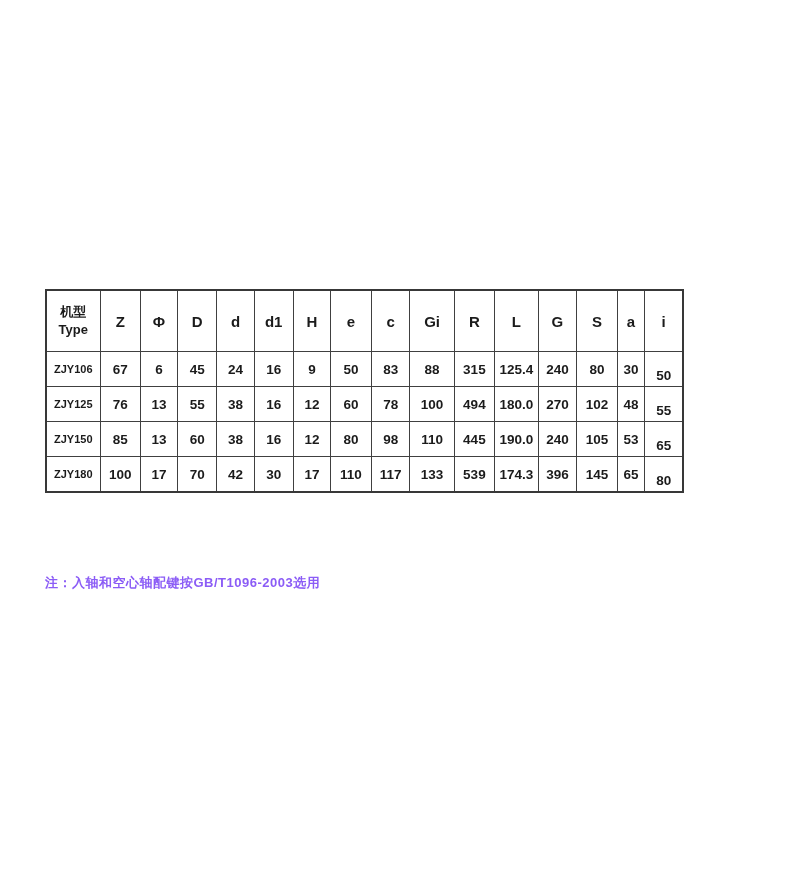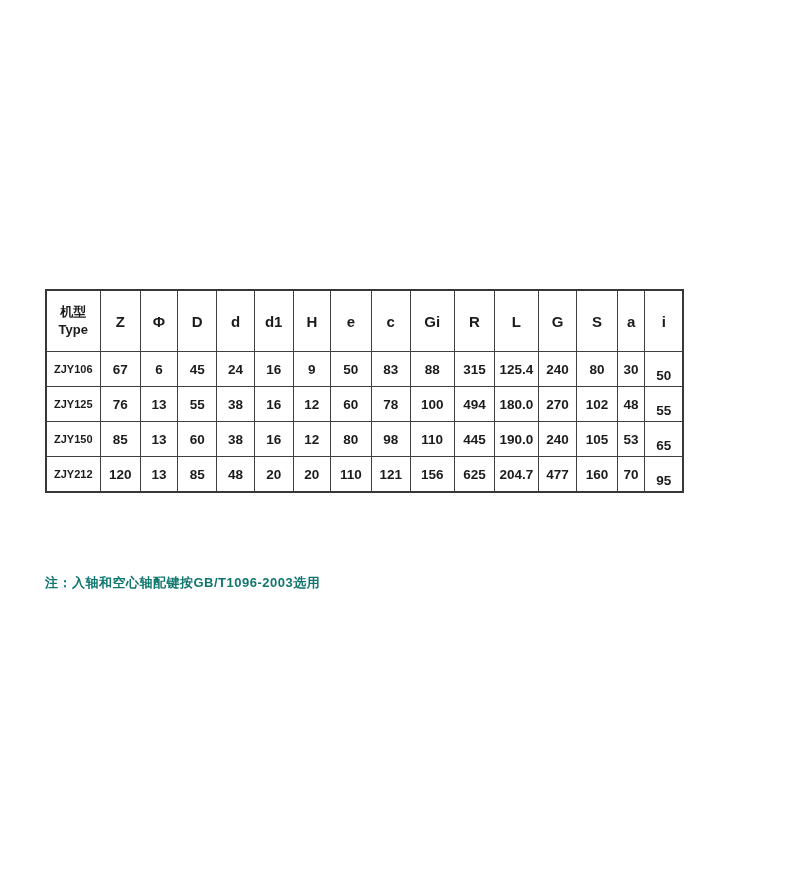--- a/index.html
+++ b/index.html
@@ -66,21 +66,21 @@
   table.spec-table tbody td:last-child {
     vertical-align: bottom;
     padding-bottom: 3px;
   }
   .note {
     position: absolute;
     left: 45px;
     top: 574px;
     font-size: 13px;
     font-weight: bold;
-    color: #0f766e;
+    color: #8b5cf6;
     letter-spacing: 0.5px;
     white-space: nowrap;
   }
 </style>
 </head>
 <body>
 
 <div class="page">
 
   <div class="scan-artifact" style="background-color: rgb(132, 149, 187);"></div>
@@ -175,36 +175,36 @@
             <td>98</td>
             <td>110</td>
             <td>445</td>
             <td>190.0</td>
             <td>240</td>
             <td>105</td>
             <td>53</td>
             <td>65</td>
           </tr>
           <tr>
-            <td>ZJY212</td>
-            <td>120</td>
-            <td>13</td>
-            <td>85</td>
-            <td>48</td>
-            <td>20</td>
-            <td>20</td>
+            <td>ZJY180</td>
+            <td>100</td>
+            <td>17</td>
+            <td>70</td>
+            <td>42</td>
+            <td>30</td>
+            <td>17</td>
             <td>110</td>
-            <td>121</td>
-            <td>156</td>
-            <td>625</td>
-            <td>204.7</td>
-            <td>477</td>
-            <td>160</td>
-            <td>70</td>
-            <td>95</td>
+            <td>117</td>
+            <td>133</td>
+            <td>539</td>
+            <td>174.3</td>
+            <td>396</td>
+            <td>145</td>
+            <td>65</td>
+            <td>80</td>
           </tr>
         </tbody>
     </table>
   </div>
 
   <div class="note">注：入轴和空心轴配键按GB/T1096-2003选用</div>
 
 </div>
 
 </body></html>

